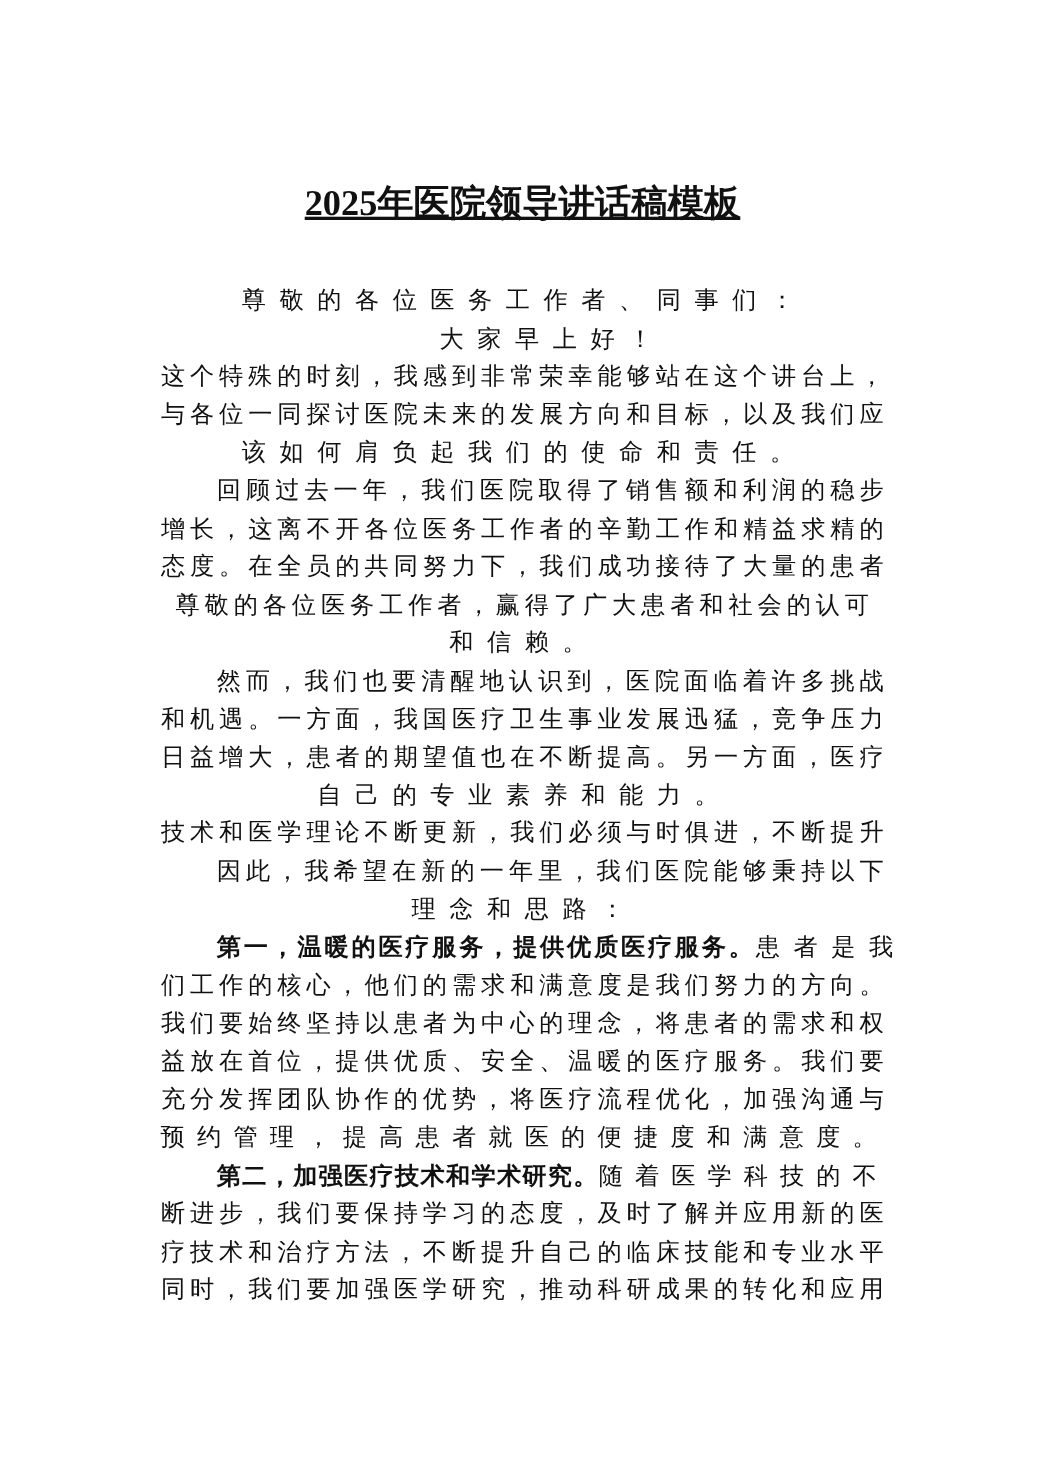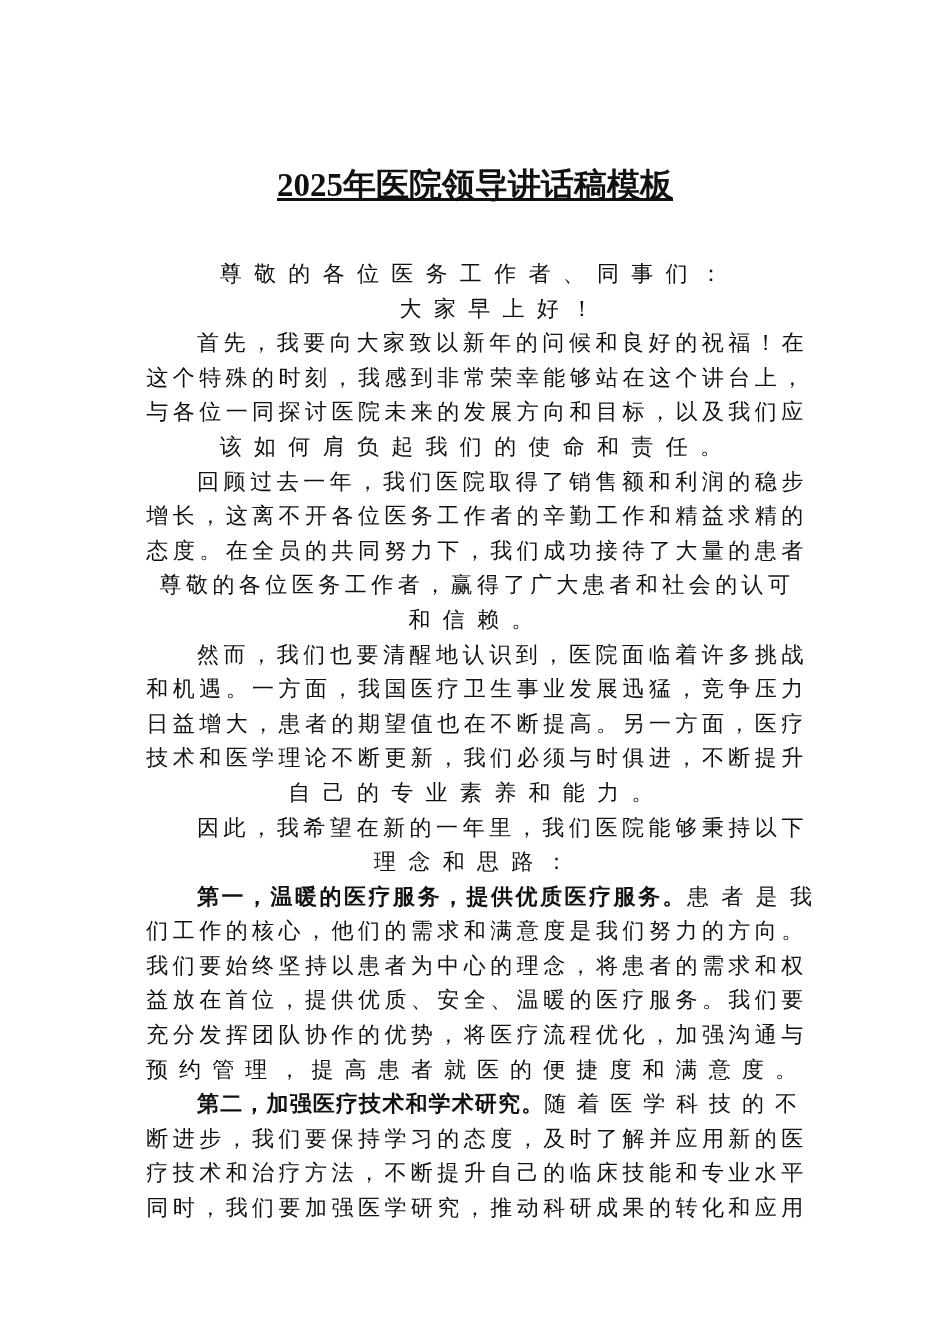--- a/index.html
+++ b/index.html
@@ -15,34 +15,33 @@
   .b { font-weight:bold; letter-spacing:2.5px; }
 </style>
 </head>
 <body>
 
 <div class="title">2025年医院领导讲话稿模板</div>
 
 <div class="body" id="body">
     <div class="line"><span>尊敬的各位医务工作者、同事们：</span></div>
     <div class="line indent"><span>大家早上好！</span></div>
-    <div class="line indent" style="letter-spacing: 4.56087px;"><span>首先，我要向大家致以新年的问候和良好的祝福！在</span></div>
     <div class="line" style="letter-spacing: 4.46px;"><span>这个特殊的时刻，我感到非常荣幸能够站在这个讲台上，</span></div>
     <div class="line" style="letter-spacing: 4.46px;"><span>与各位一同探讨医院未来的发展方向和目标，以及我们应</span></div>
     <div class="line"><span>该如何肩负起我们的使命和责任。</span></div>
     <div class="line indent" style="letter-spacing: 4.56087px;"><span>回顾过去一年，我们医院取得了销售额和利润的稳步</span></div>
     <div class="line" style="letter-spacing: 4.46px;"><span>增长，这离不开各位医务工作者的辛勤工作和精益求精的</span></div>
     <div class="line" style="letter-spacing: 4.46px;"><span>态度。在全员的共同努力下，我们成功接待了大量的患者</span></div>
     <div class="line" style="letter-spacing: 4.46px;"><span>尊敬的各位医务工作者，赢得了广大患者和社会的认可</span></div>
     <div class="line"><span>和信赖。</span></div>
     <div class="line indent" style="letter-spacing: 4.56087px;"><span>然而，我们也要清醒地认识到，医院面临着许多挑战</span></div>
     <div class="line" style="letter-spacing: 4.46px;"><span>和机遇。一方面，我国医疗卫生事业发展迅猛，竞争压力</span></div>
     <div class="line" style="letter-spacing: 4.46px;"><span>日益增大，患者的期望值也在不断提高。另一方面，医疗</span></div>
+    <div class="line"><span>自己的专业素养和能力。</span></div>
     <div class="line" style="letter-spacing: 4.46px;"><span>技术和医学理论不断更新，我们必须与时俱进，不断提升</span></div>
-    <div class="line"><span>自己的专业素养和能力。</span></div>
     <div class="line indent" style="letter-spacing: 4.56087px;"><span>因此，我希望在新的一年里，我们医院能够秉持以下</span></div>
     <div class="line"><span>理念和思路：</span></div>
     <div class="line indent"><span class="b">第一，温暖的医疗服务，提供优质医疗服务。</span><span>患者是我</span></div>
     <div class="line" style="letter-spacing: 4.46px;"><span>们工作的核心，他们的需求和满意度是我们努力的方向。</span></div>
     <div class="line" style="letter-spacing: 4.46px;"><span>我们要始终坚持以患者为中心的理念，将患者的需求和权</span></div>
     <div class="line" style="letter-spacing: 4.46px;"><span>益放在首位，提供优质、安全、温暖的医疗服务。我们要</span></div>
     <div class="line" style="letter-spacing: 4.46px;"><span>充分发挥团队协作的优势，将医疗流程优化，加强沟通与</span></div>
     <div class="line" style="letter-spacing: 11.1px;"><span>预约管理，提高患者就医的便捷度和满意度。</span></div>
     <div class="line indent" style="letter-spacing: 10.9522px;"><span class="b" style="letter-spacing: 1.15217px;">第二，加强医疗技术和学术研究。</span><span>随着医学科技的不</span></div>
     <div class="line" style="letter-spacing: 4.46px;"><span>断进步，我们要保持学习的态度，及时了解并应用新的医</span></div>

